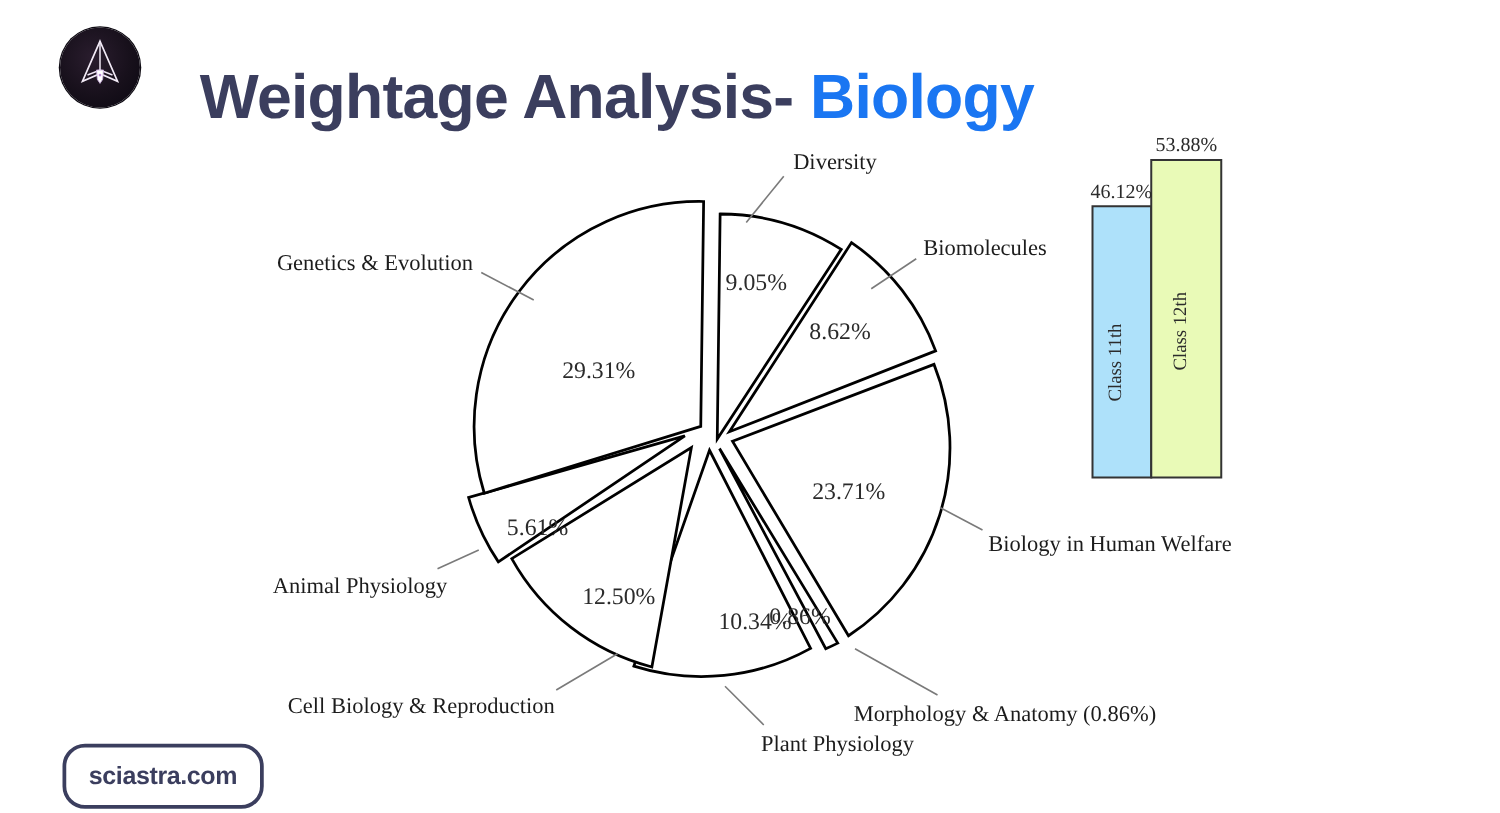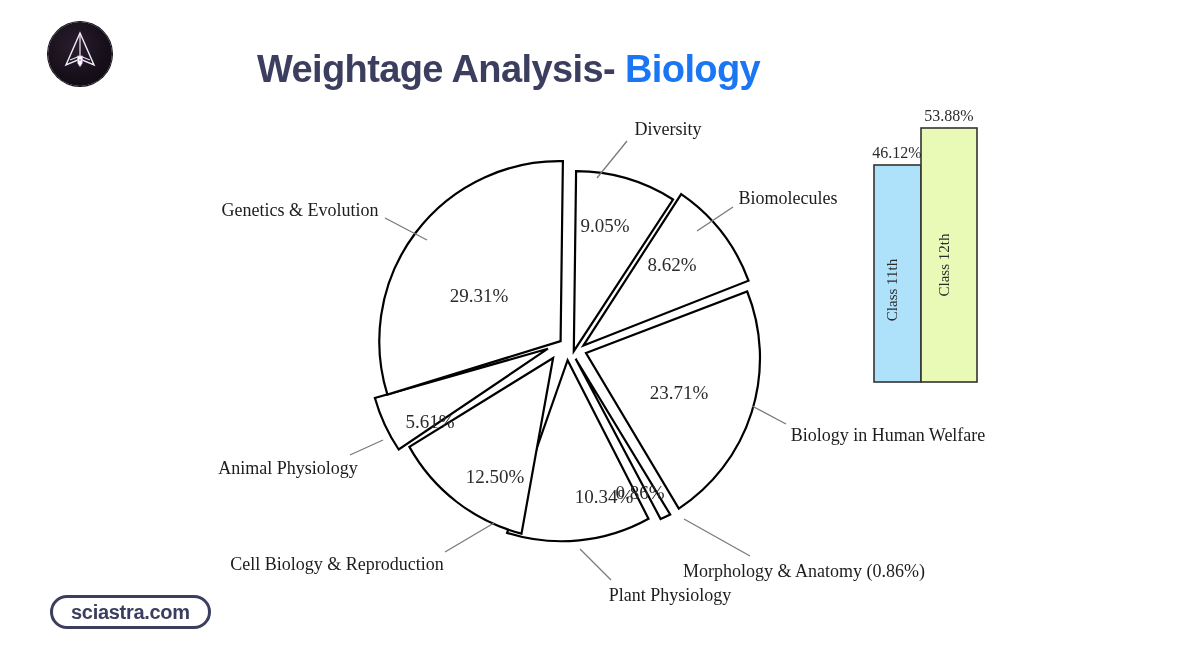--- a/index.html
+++ b/index.html
@@ -27,45 +27,45 @@
     height: 64px;
     border-radius: 50%;
     background: radial-gradient(circle at 42% 38%, #2a1d2e 0%, #17101b 55%, #0a0710 100%);
     box-shadow: 0 0 0 1px #0d0a12;
   }
   #logo svg { display: block; }
 
   
   #title {
     position: absolute;
-    left: 15px;
+    left: 0;
     top: 48px;
     width: 987px;
     text-align: center;
-    font-size: 38px;
+    font-size: 50px;
     font-weight: bold;
     letter-spacing: -0.6px;
     white-space: nowrap;
   }
   #title .t-main { color: #3b3e5e; }
   #title .t-accent { color: #1a76f2; }
 
   
   #chart-svg {
     position: absolute;
     left: 0;
     top: 0;
   }
 
   
   #footer-badge {
     position: absolute;
     left: 50px;
     top: 595px;
-    height: 34px;
+    height: 52px;
     box-sizing: border-box;
     padding: 0 18px;
     display: flex;
     align-items: center;
     border: 3px solid #3b3e5e;
     border-radius: 18px;
     color: #3b3e5e;
     font-size: 20px;
     font-weight: bold;
     letter-spacing: -0.3px;

